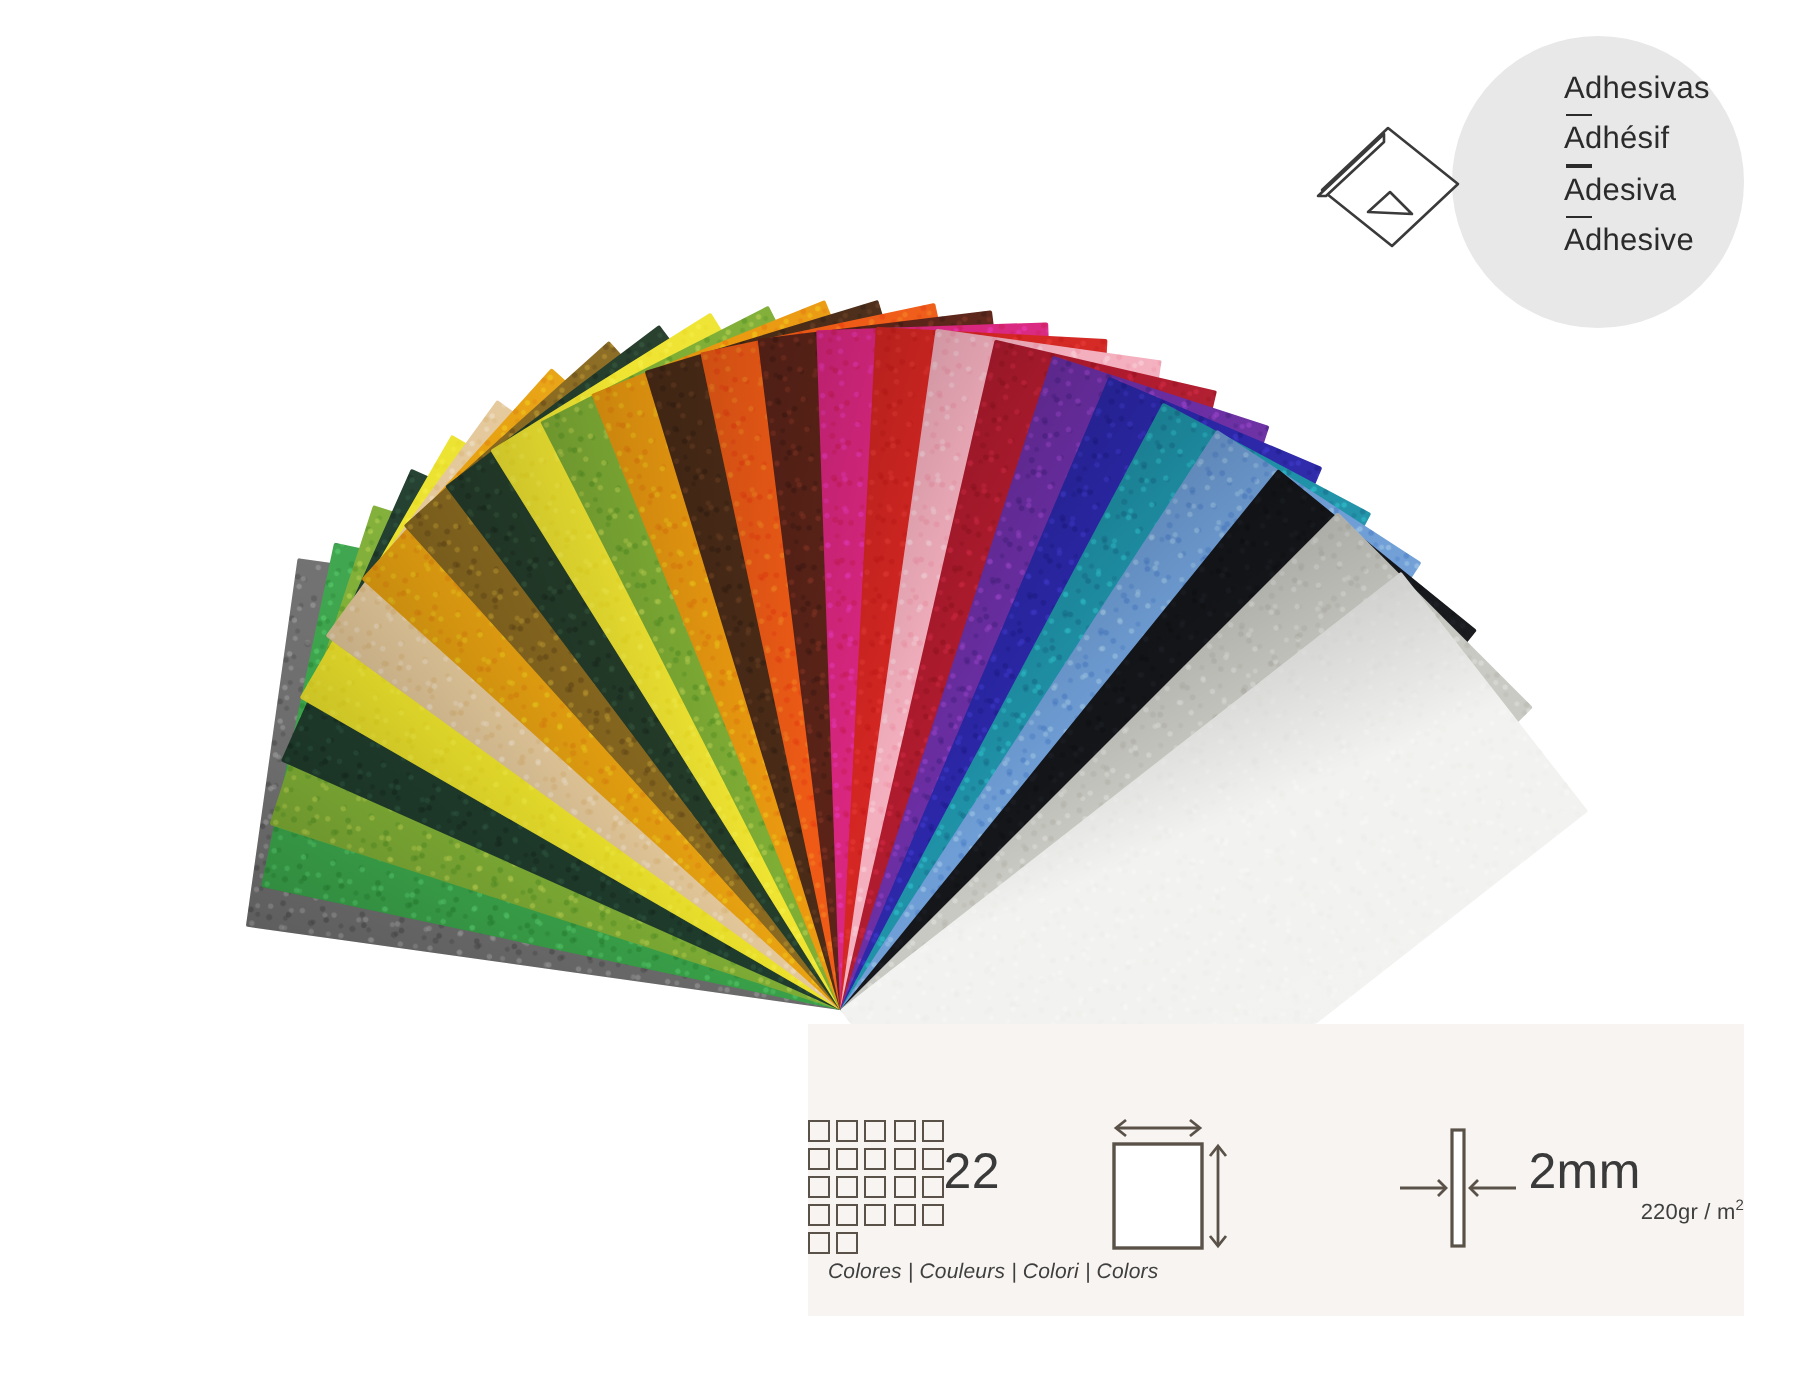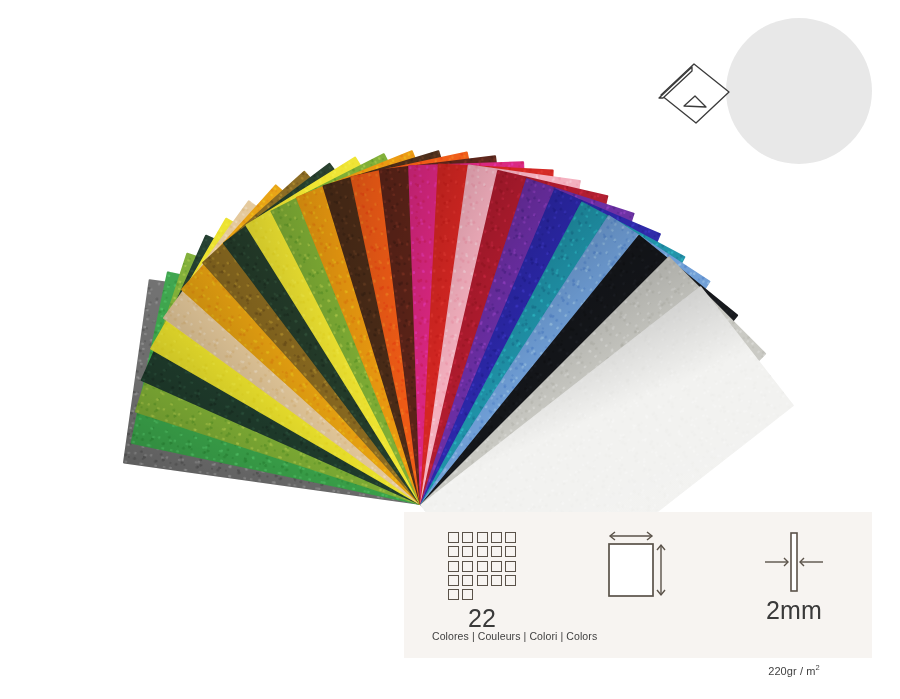--- a/index.html
+++ b/index.html
@@ -120,21 +120,21 @@
     width: 468px;
     height: 146px;
     display: flex;
     align-items: flex-start;
   }
   .spec-item {
     flex: 1 1 0;
     height: 146px;
     position: relative;
     display: flex;
-    flex-direction: column;
+    flex-direction: row;
     align-items: center;
   }
   .spec-icon {
     height: 74px;
     margin-top: 17px;
     display: flex;
     align-items: center;
     justify-content: center;
   }
   .spec-value {
@@ -148,23 +148,24 @@
   }
   .spec-sub {
     font-size: 10.5px;
     color: #3f3f3f;
     margin-top: 6px;
     white-space: nowrap;
     letter-spacing: .1px;
   }
   #spec-colors .spec-sub {
     position: absolute;
-    left: 28px;
+    left: 10px;
     bottom: 16px;
     white-space: nowrap;
+    font-style: italic;
   }
   #spec-thickness .spec-sub {
     font-size: 11px;
     margin-top: 40px;
   }
   .sup {
     font-size: 7.5px;
     vertical-align: super;
   }
 
@@ -352,20 +353,29 @@
   <div id="adhesive-badge"></div>
 
   <svg id="adhesive-icon" viewBox="0 0 78 74">
     <g fill="#ffffff" stroke="#3a3a3a" stroke-width="1.3" stroke-linejoin="round">
       <path d="M5 39 L38 8 L73 36 L40 67 Z"></path>
       <path d="M3 42 L36 11 L36 15 L7 42 Z"></path>
       <path d="M28 50 L39 40 L50 51 Z"></path>
     </g>
   </svg>
 
+  <div id="badge-text">
+    <span class="lang">Adhesivas</span>
+    <span class="rule"></span>
+    <span class="lang">Adhésif</span>
+    <span class="rule"></span>
+    <span class="lang">Adesiva</span>
+    <span class="rule"></span>
+    <span class="lang">Adhesive</span>
+  </div>
 
   <div id="spec-panel">
     <div id="spec-row">
 
       <div class="spec-item" id="spec-colors">
         <div class="spec-icon">
           <div class="grid22" id="grid22">
               <i></i>
               <i></i>
               <i></i>

